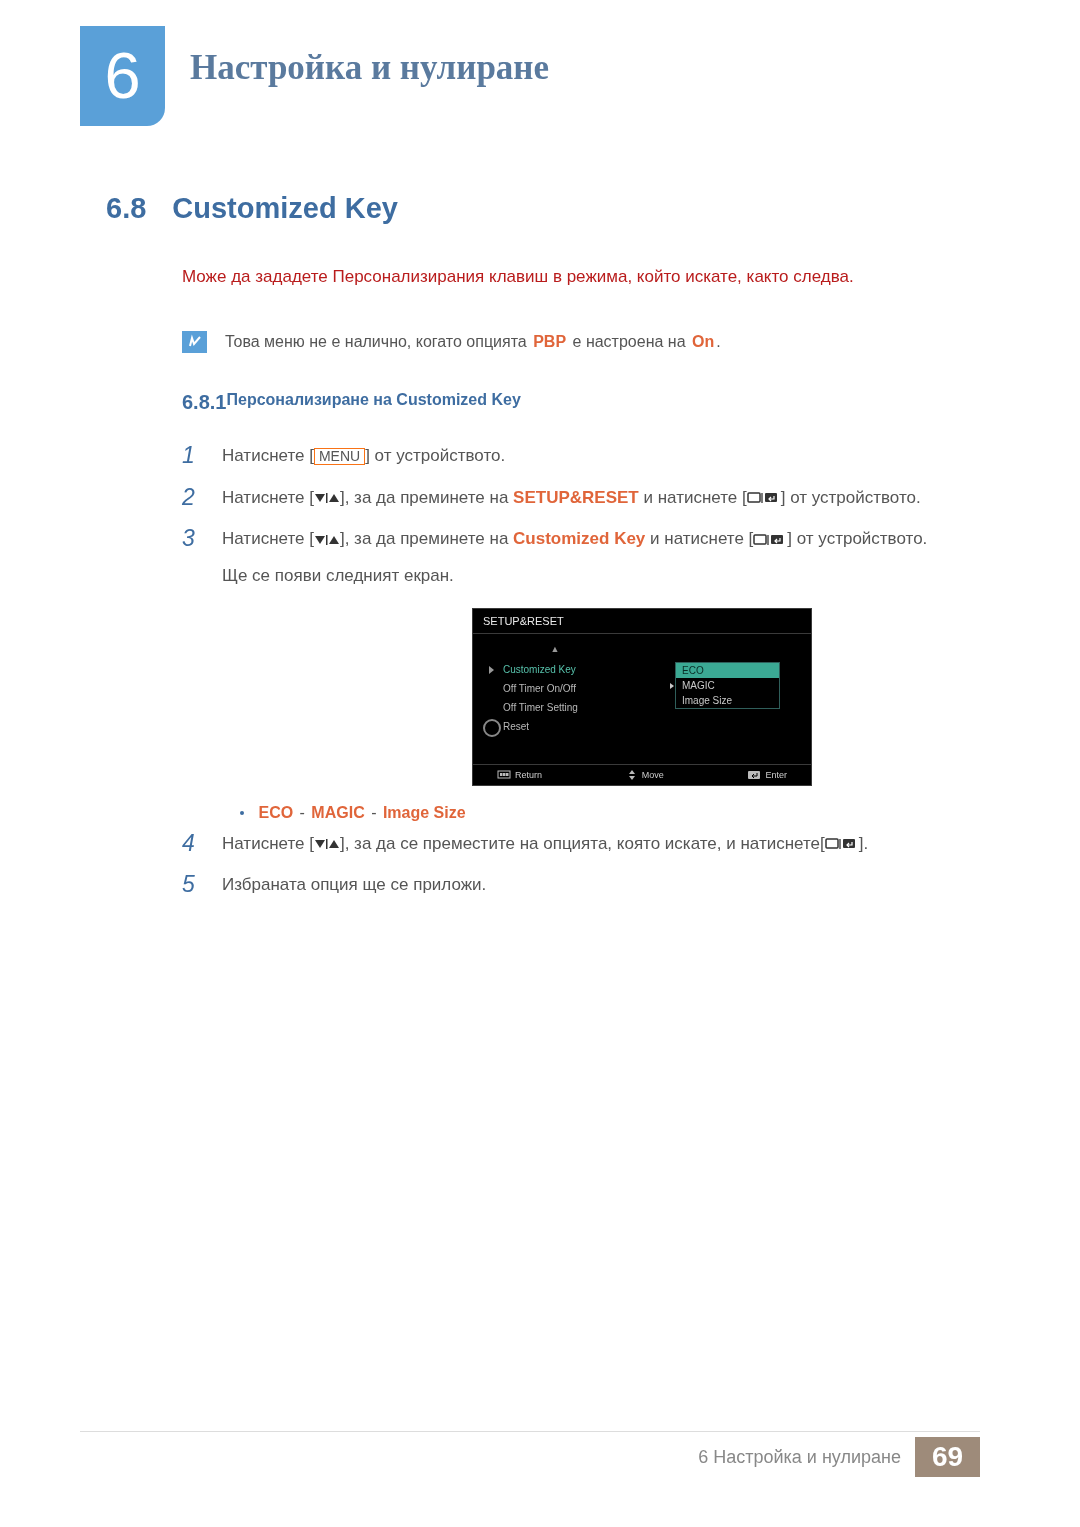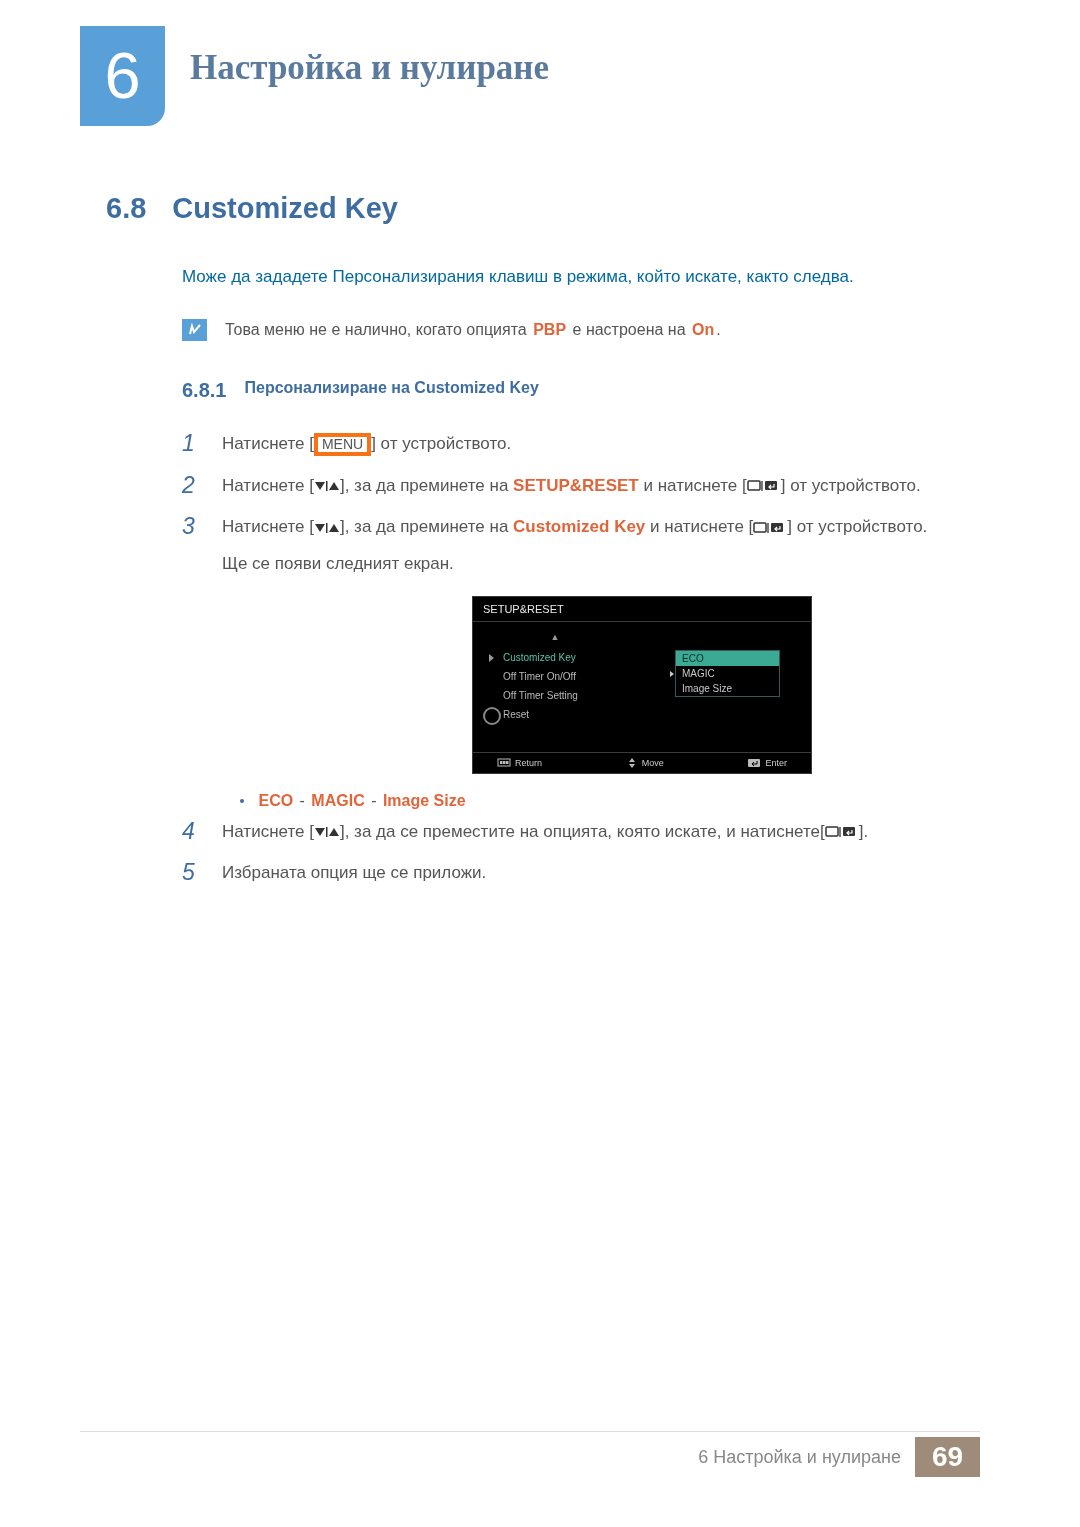--- a/index.html
+++ b/index.html
@@ -51,23 +51,23 @@
     font-weight: bold;
     color: #3e6da1;
   }
   .section-title {
     font-size: 29px;
     font-weight: bold;
     color: #3e6da1;
   }
   .intro-text {
     font-size: 17px;
-    color: #0369a1;
+    color: #b91c1c;
     margin-left: 76px;
-    margin-bottom: 32px;
+    margin-bottom: 44px;
   }
   .note-row {
     display: flex;
     align-items: center;
     gap: 18px;
     margin-left: 76px;
     margin-bottom: 38px;
   }
   .note-icon {
     width: 25px;
@@ -76,21 +76,20 @@
     position: relative;
     display: flex;
     align-items: center;
     justify-content: center;
   }
   .note-icon svg { width: 16px; height: 16px; }
   .note-text { font-size: 16px; color: #555; }
   .note-text .highlight-red { color: #e0653a; font-weight: bold; padding: 0 2px;}
   .subsection-head {
     display: flex;
-    gap: 18px;
     margin-left: 76px;
     margin-bottom: 28px;
     text-align: center;
   }
   .subsection-num { font-size: 20px; font-weight: bold; color: #3e6da1; }
   .subsection-title { font-size: 16px; font-weight: bold; color: #3e6da1; }
   .step-list { margin-left: 76px; }
   .step-row {
     display: flex;
     gap: 22px;
@@ -101,21 +100,21 @@
     font-style: italic;
     font-size: 23px;
     color: #3e6da1;
     width: 18px;
     flex-shrink: 0;
     line-height: 1.2;
   }
   .step-text { font-size: 17px; color: #555; line-height: 1.6; }
   .step-text .btn-menu {
     display: inline-block;
-    border: 4px solid #f97316;
+    border: 1px solid #f97316;
     padding: 0 4px;
     font-size: 14px;
     font-family: Arial, sans-serif;
     vertical-align: baseline;
     line-height: 1.1;
   }
   .step-text .arrows-icon,
   .step-text .enter-icons {
     display: inline-flex;
     align-items: center;

